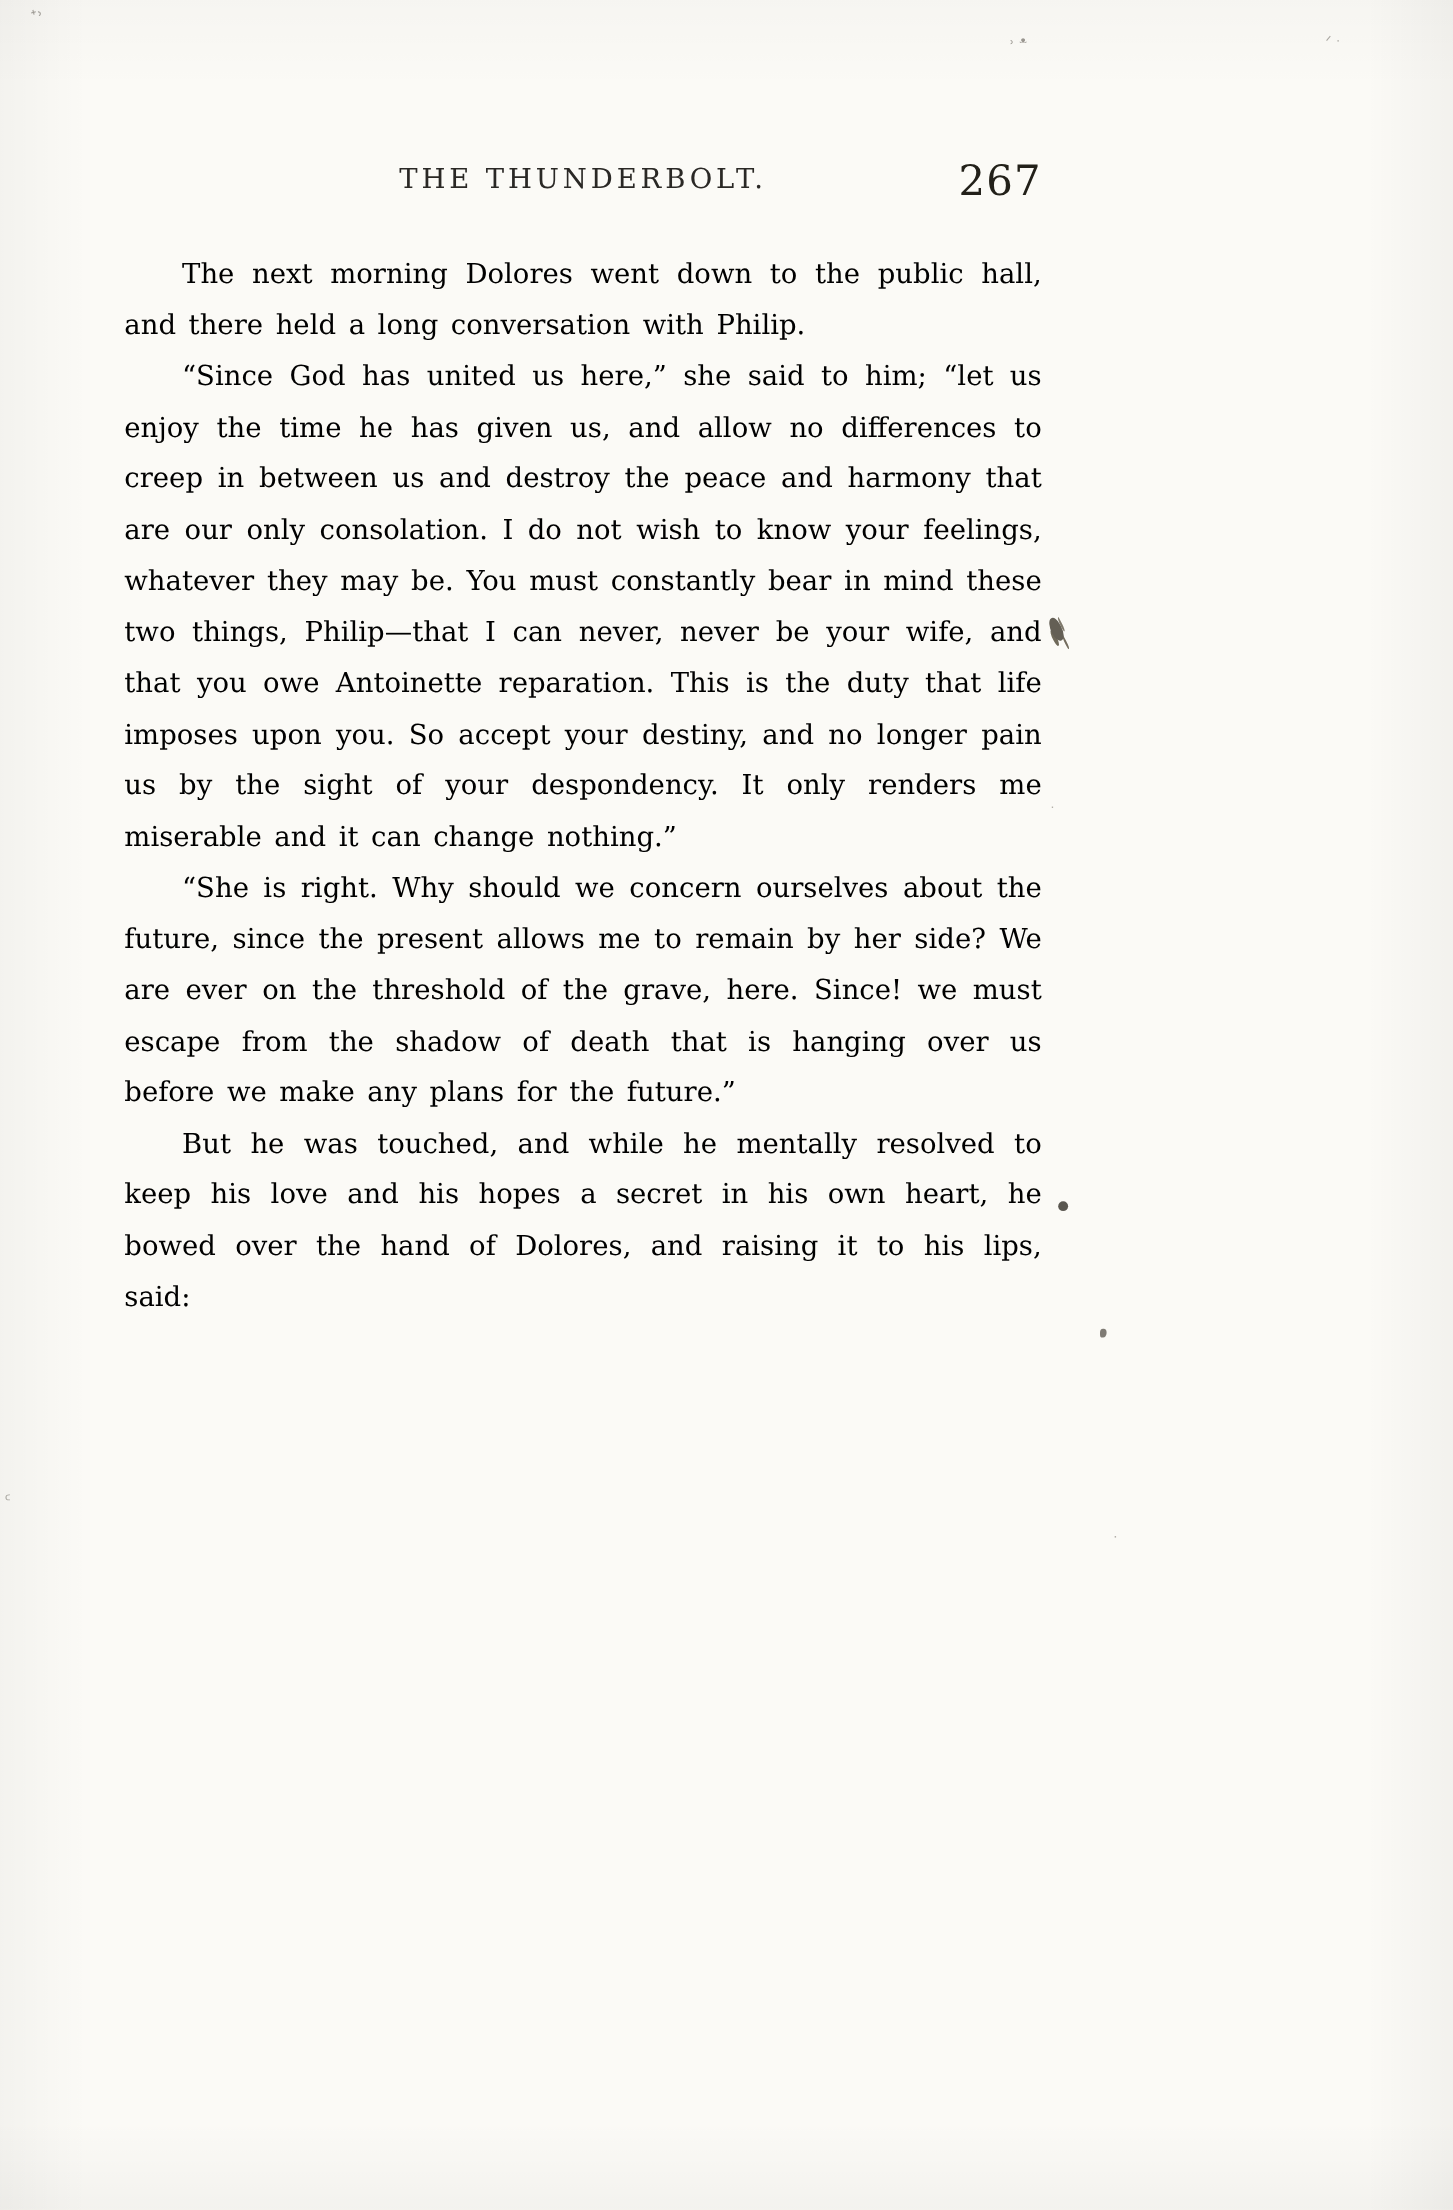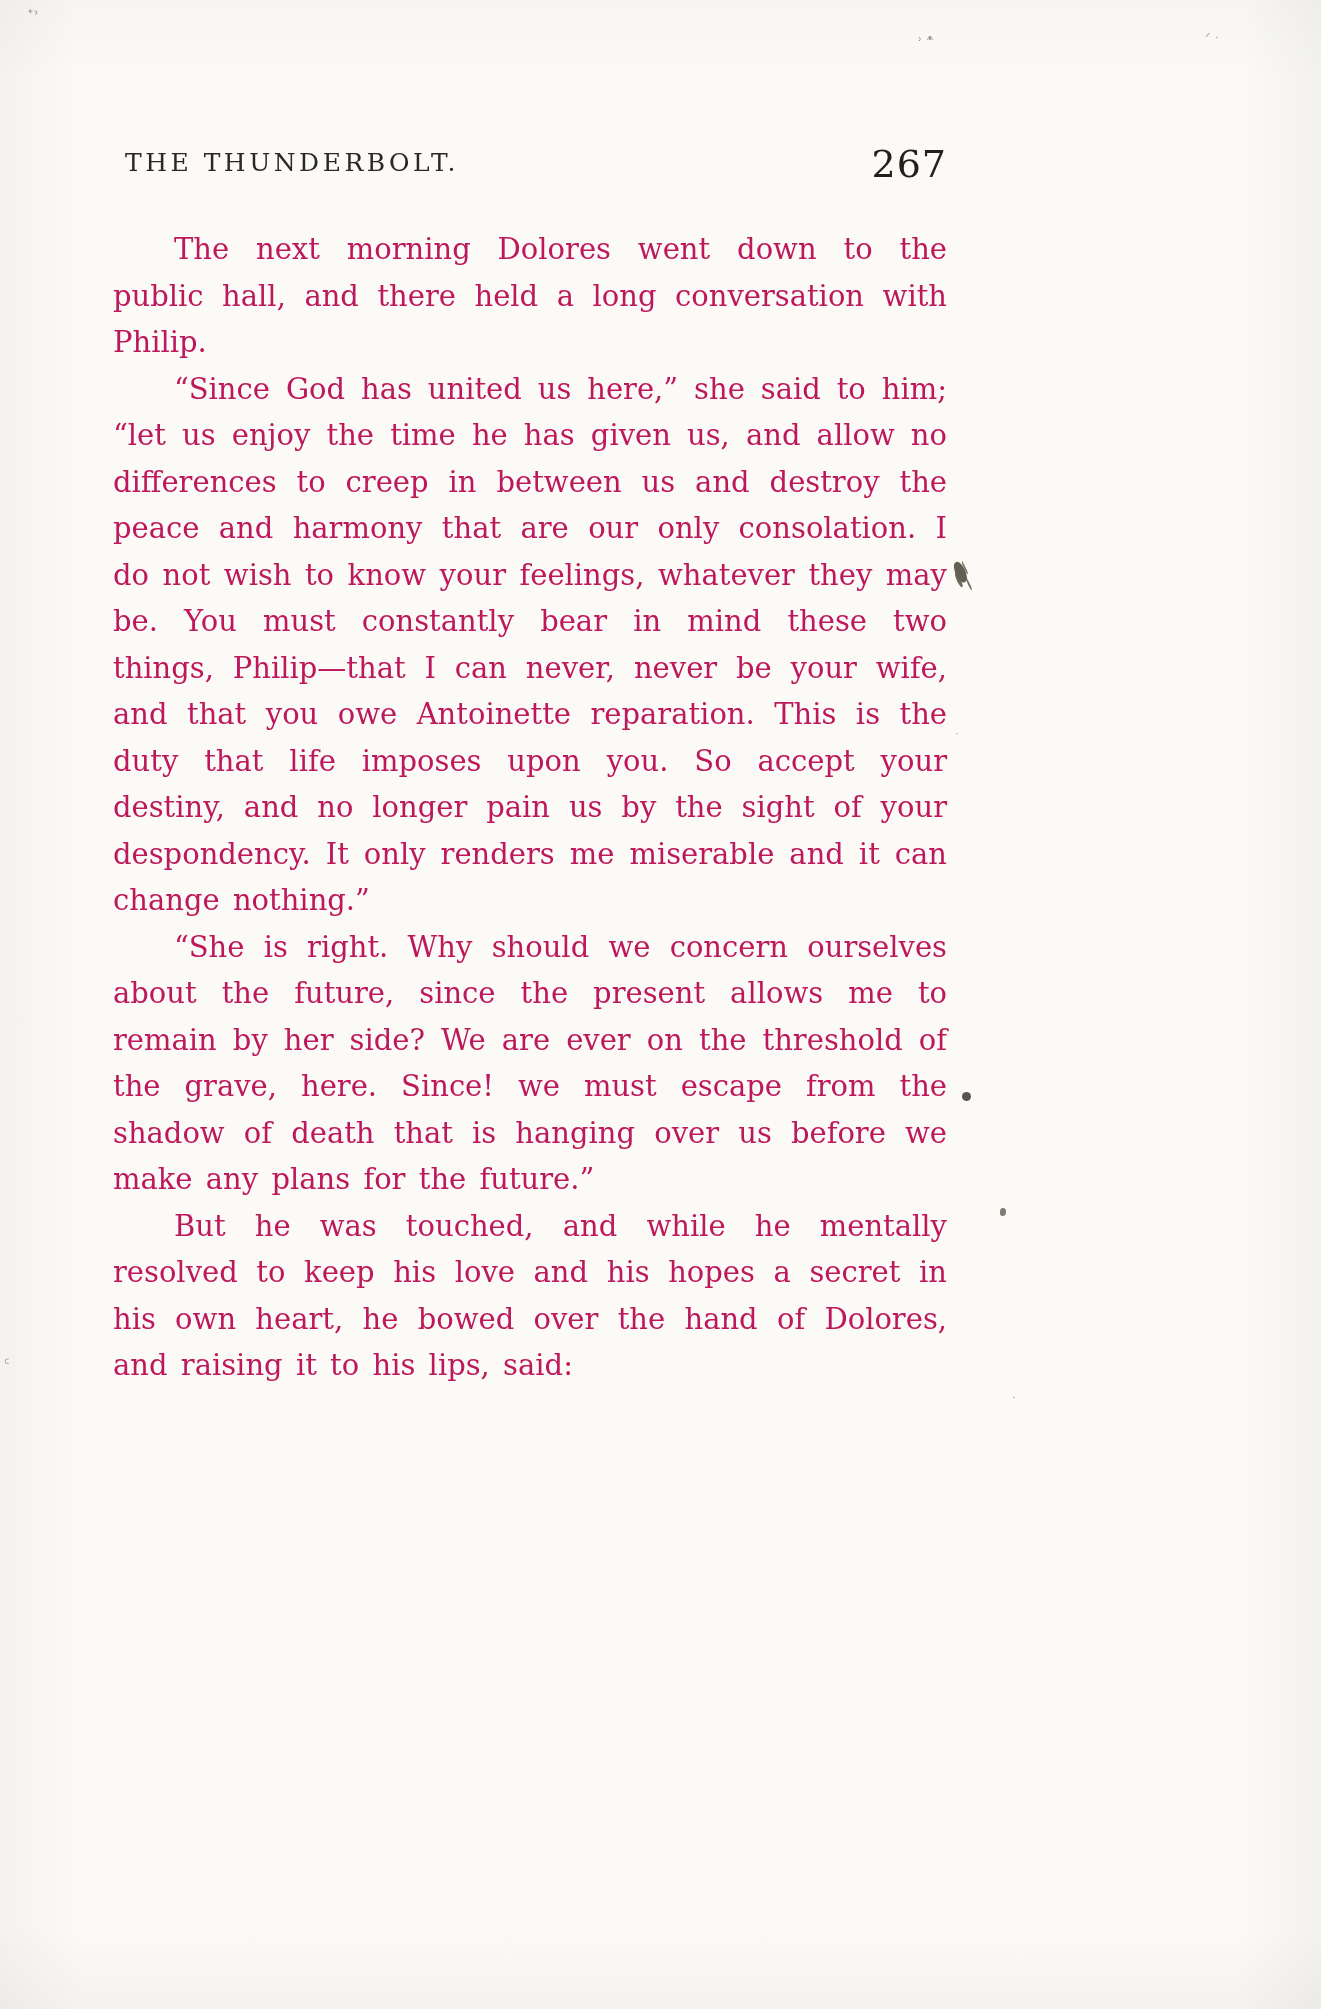--- a/index.html
+++ b/index.html
@@ -29,42 +29,43 @@
     top: 148px;
     width: 834px;
   }
   .header {
     position: relative;
     height: 44px;
     margin-bottom: 34px;
   }
   .running-title {
     position: absolute;
-    left: 12px;
+    left: 0;
     right: 0;
+    text-align: center;
     font-size: 25px;
     letter-spacing: 3.5px;
     color: #2a2825;
   }
   .page-number {
     position: absolute;
     right: 0;
     top: -6px;
     font-size: 38px;
     letter-spacing: 1px;
     color: #222019;
   }
   .body-text p {
     margin: 0;
-    font-size: 29px;
+    font-size: 25px;
     line-height: 46.5px;
     text-align: justify;
     text-indent: 2.1em;
     word-spacing: 0.14em;
-    color: #be185d;
+    color: #000000;
   }
   
   .mark {
     position: absolute;
     pointer-events: none;
     color: #5a554d;
   }
   .ink-blot {
     left: 948px;
     top: 556px;

